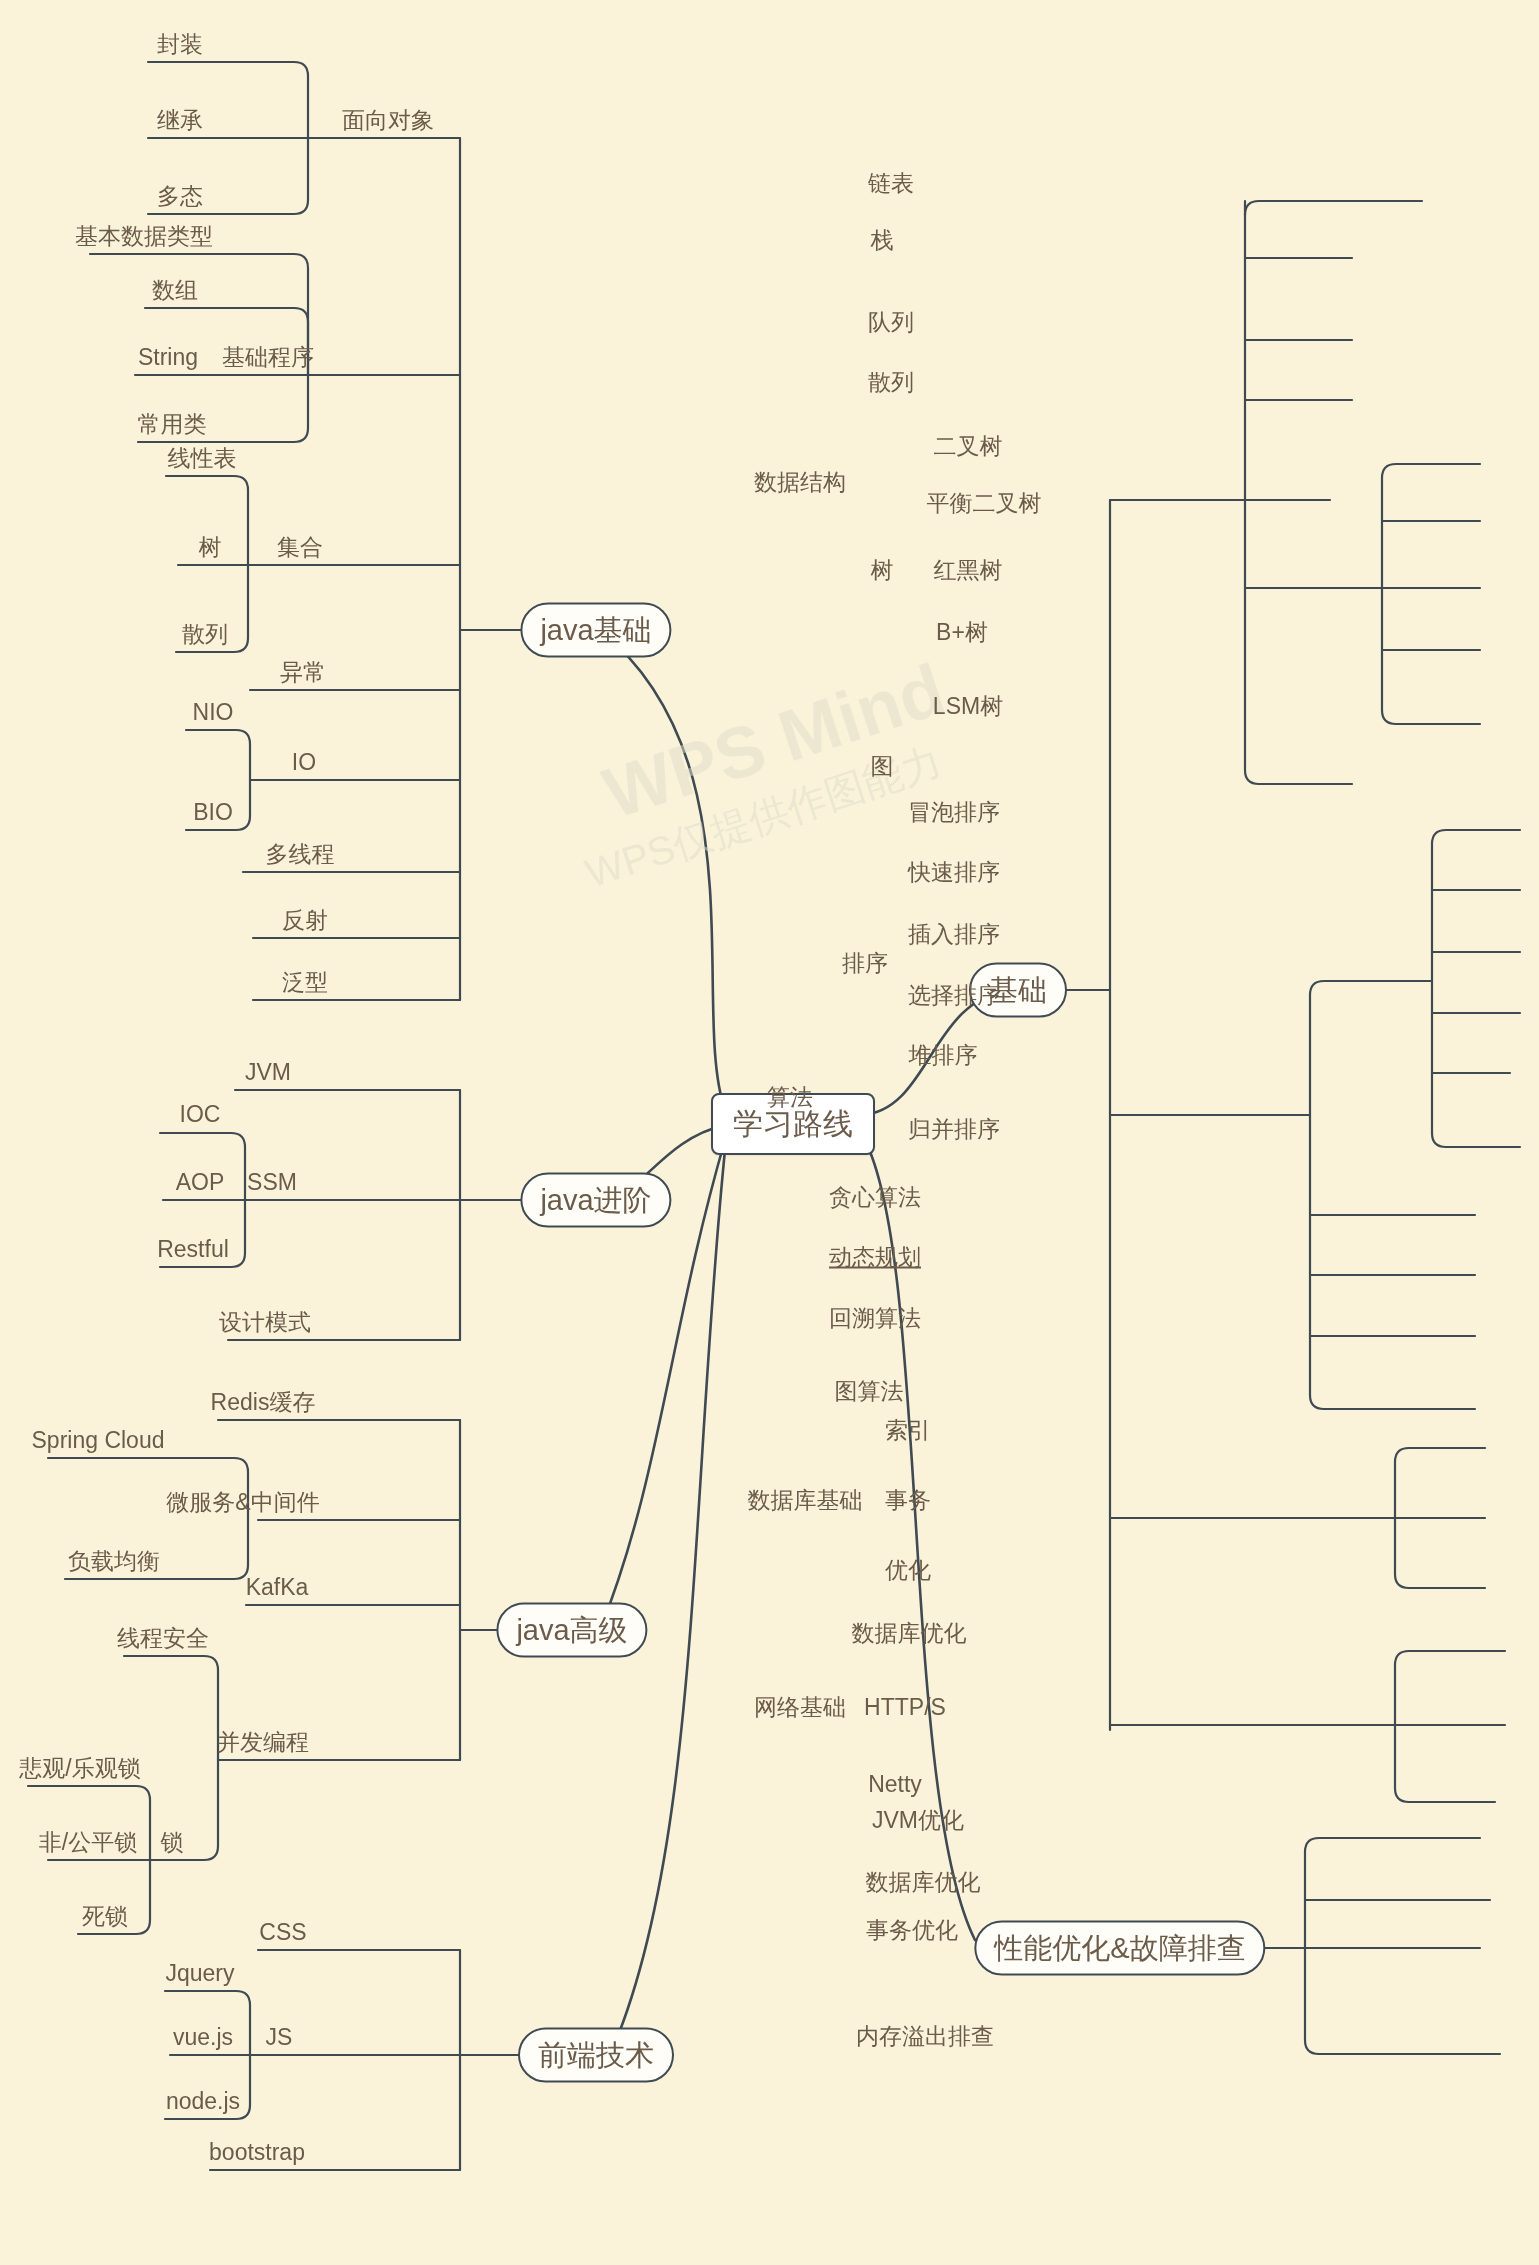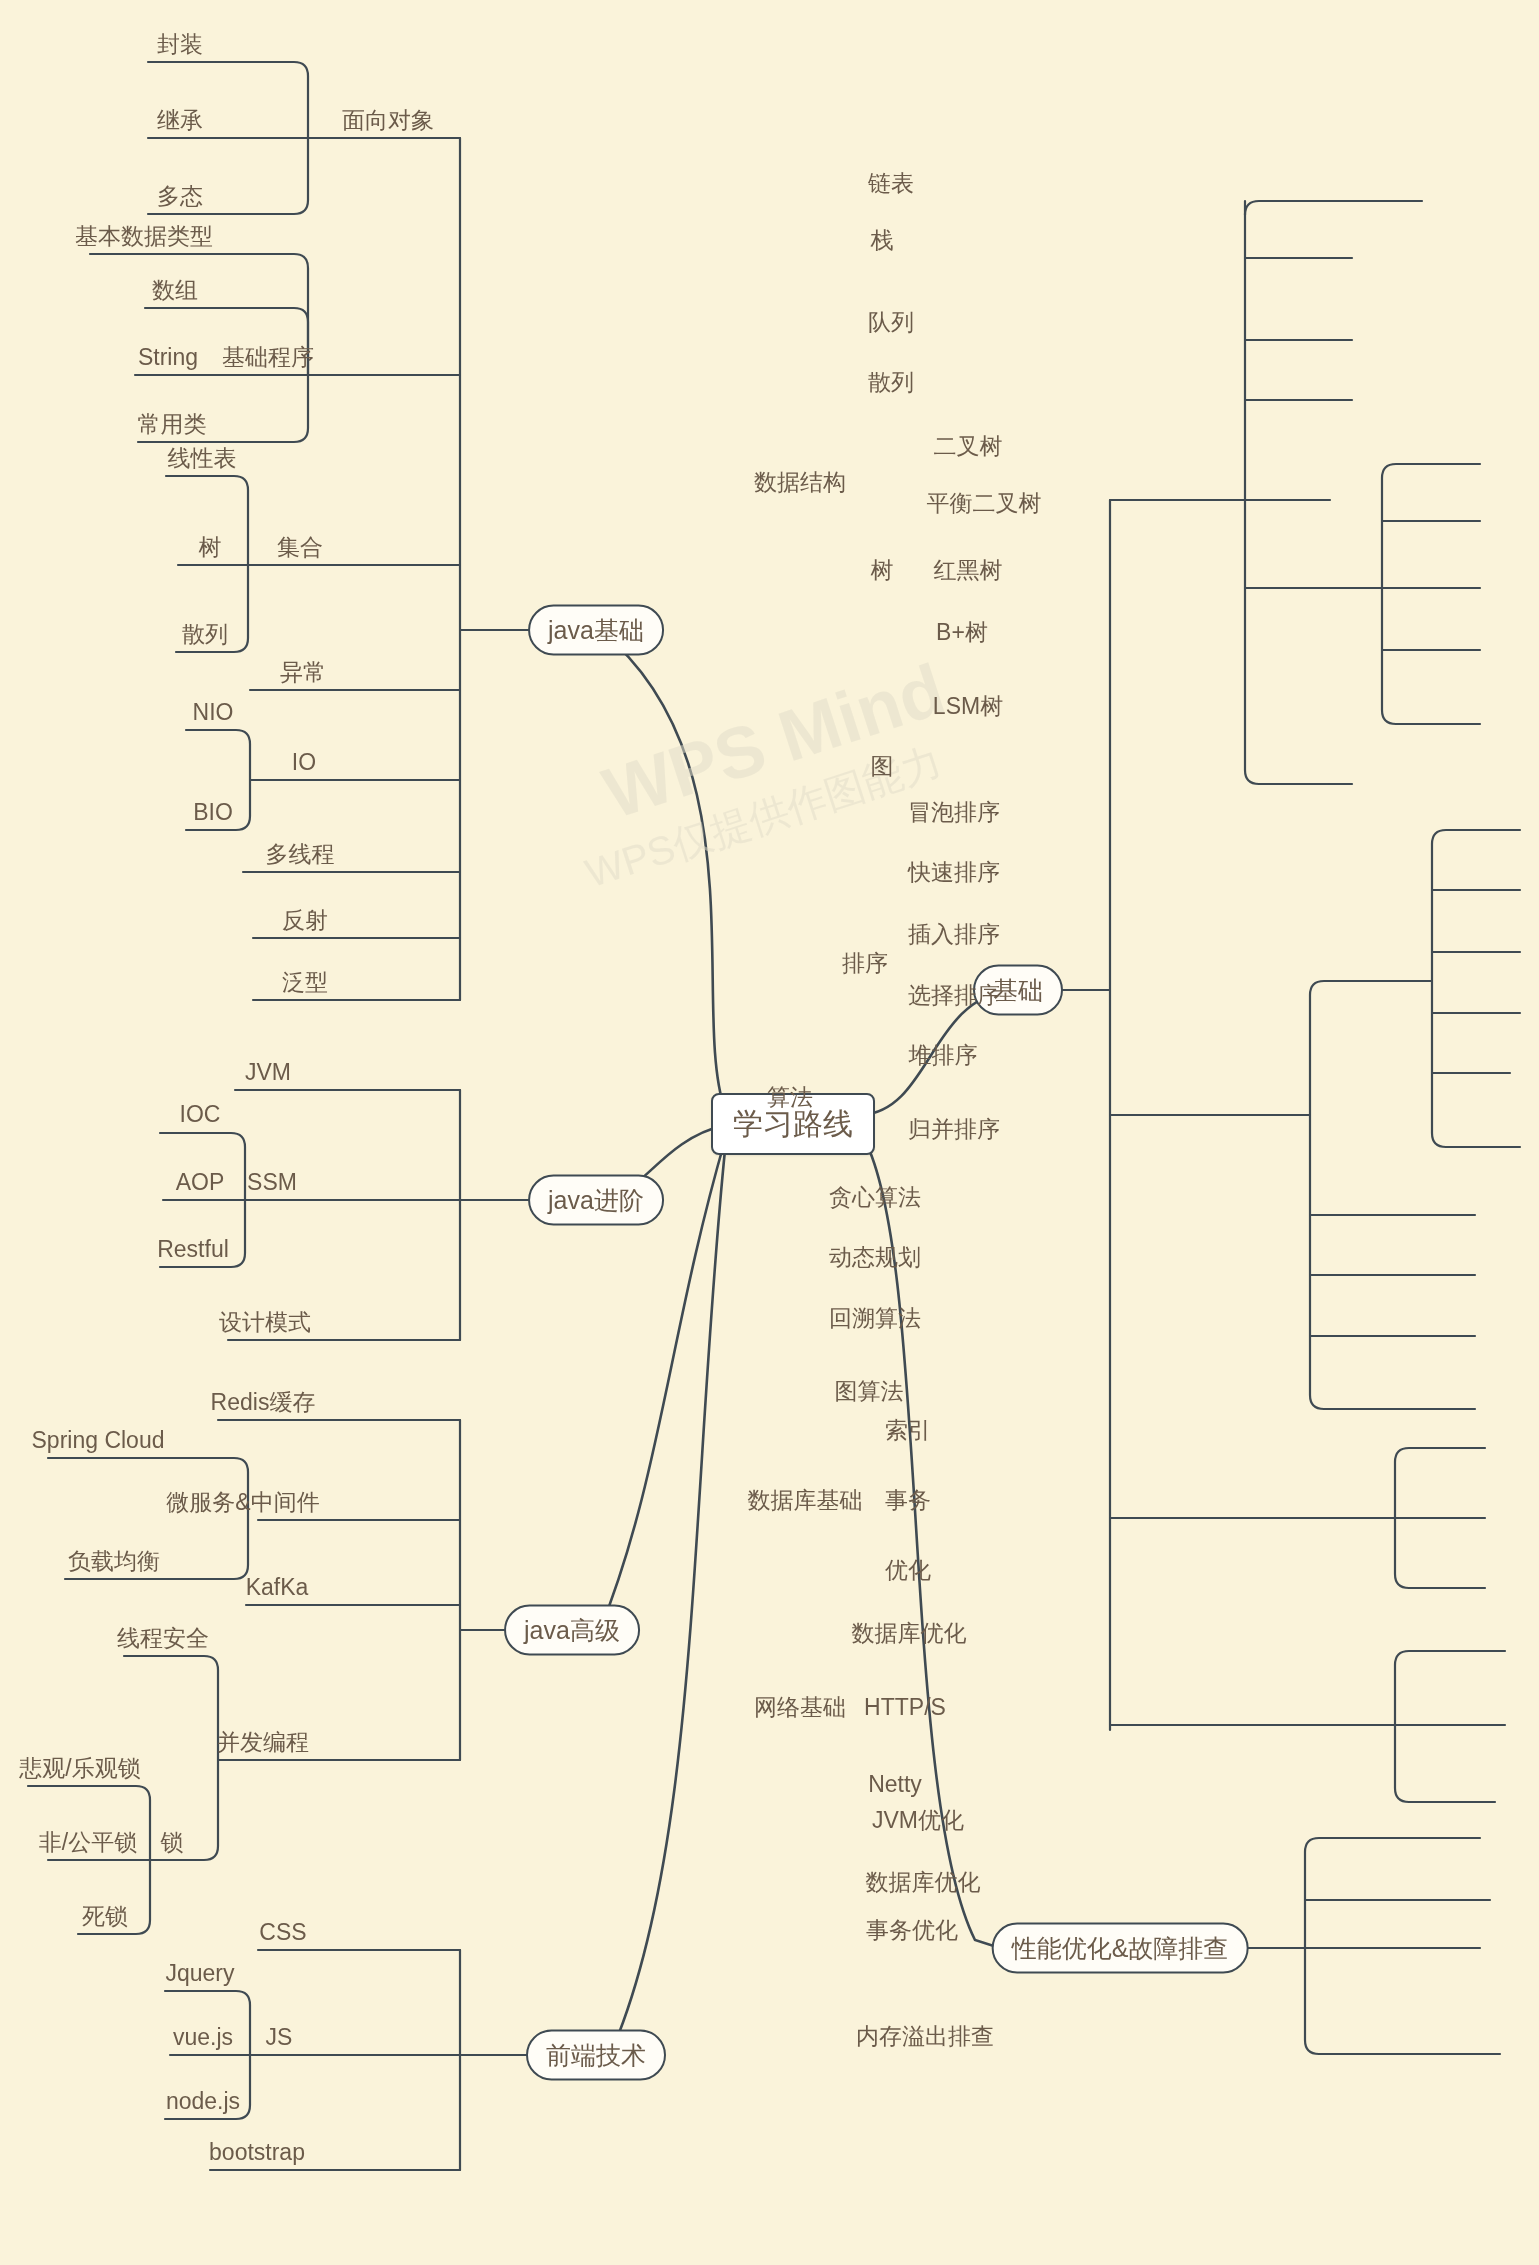--- a/index.html
+++ b/index.html
@@ -27,21 +27,21 @@
     padding:14px 20px;
     font-size:30px;
     color:#6b5b4a;
     box-shadow:0 1px 2px rgba(0,0,0,.08);
   }
   .node.branch{
     background:#fffdf7;
     border:2px solid #3f4a52;
     border-radius:40px;
     padding:11px 18px;
-    font-size:25px;
+    font-size:29px;
     color:#6b5b4a;
   }
   .watermark{
     position:absolute;
     left:598px; top:640px;
     width:420px;height:340px;
     pointer-events:none;
     opacity:.5;
   }
   .wm-text{
@@ -325,21 +325,21 @@
   <div class="node" style="left:790px;top:1097px;">算法</div>
   <div class="node" style="left:865px;top:963px;">排序</div>
   <div class="node" style="left:954px;top:812px;font-family:Liberation Serif, serif;">冒泡排序</div>
   <div class="node" style="left:954px;top:872px;">快速排序</div>
   <div class="node" style="left:954px;top:934px;">插入排序</div>
   <div class="node" style="left:954px;top:995px;">选择排序</div>
   <div class="node" style="left:943px;top:1055px;">堆排序</div>
   <div class="node" style="left:954px;top:1129px;">归并排序</div>
 
   <div class="node" style="left:875px;top:1197px;">贪心算法</div>
-  <div class="node" style="left:875px;top:1257px;">动态规划</div>
+  <div class="node" style="left:875px;top:1257px;text-decoration:underline;">动态规划</div>
   <div class="node" style="left:875px;top:1318px;">回溯算法</div>
   <div class="node" style="left:869px;top:1391px;">图算法</div>
 
   <div class="node" style="left:805px;top:1500px;">数据库基础</div>
   <div class="node" style="left:908px;top:1430px;">索引</div>
   <div class="node" style="left:908px;top:1500px;">事务</div>
   <div class="node" style="left:908px;top:1570px;">优化</div>
 
   <div class="node" style="left:800px;top:1707px;">网络基础</div>
   <div class="node" style="left:909px;top:1633px;">数据库优化</div>

